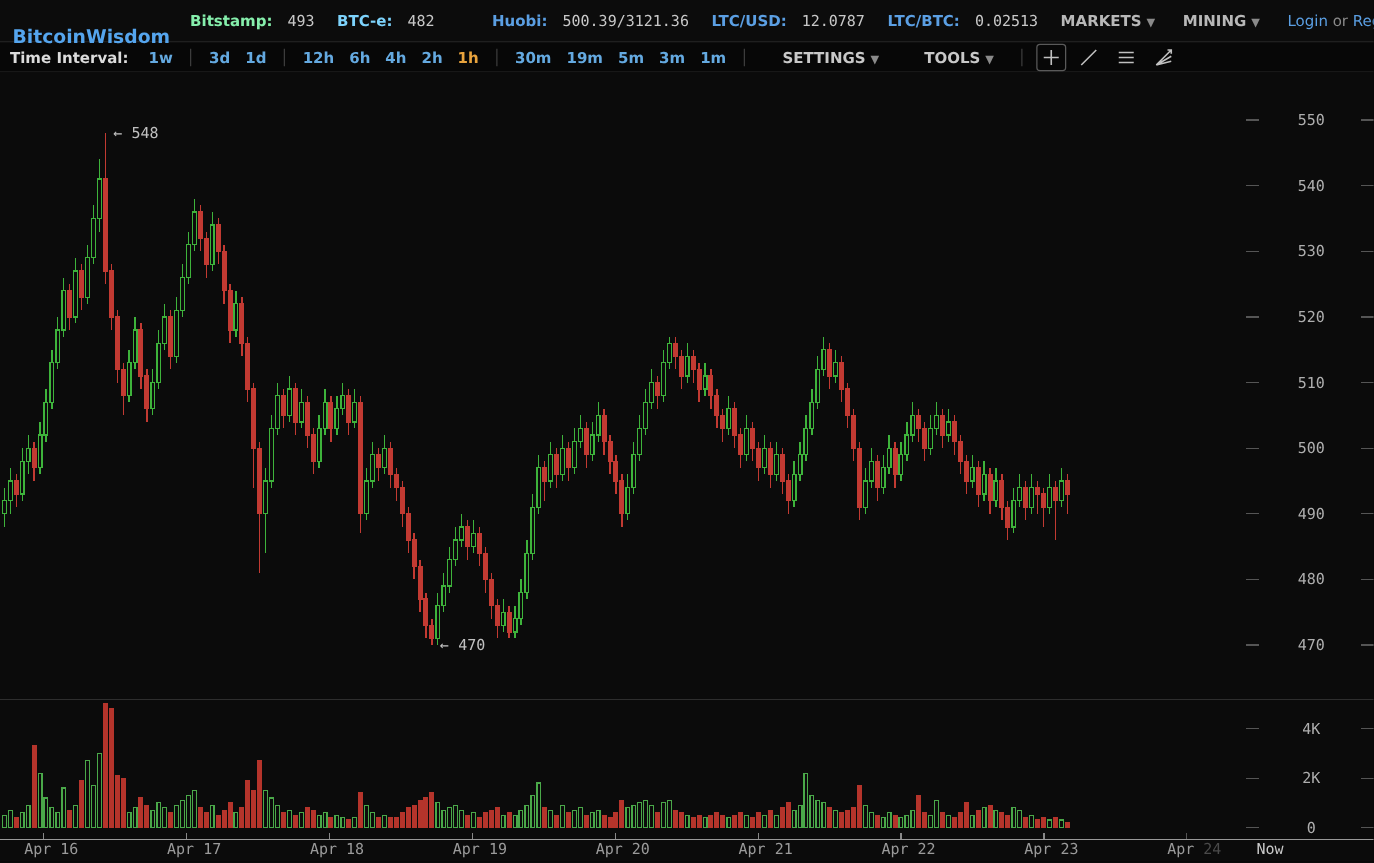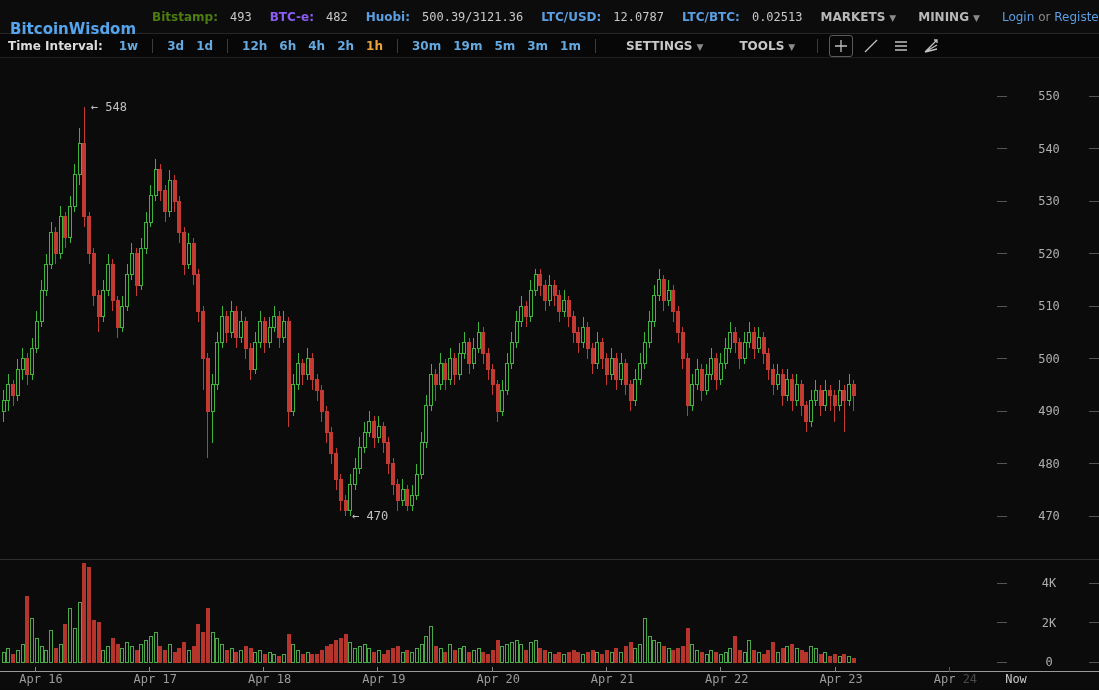--- a/index.html
+++ b/index.html
@@ -30,23 +30,23 @@
   .tool-icon.active { border-color:#5a5a5a; }
   .chart-wrap { position:relative; width:1099px; height:631px; background:#0b0b0b;text-decoration:underline; }
   svg text { font-family:"DejaVu Sans Mono", monospace; }
 </style>
 </head>
 <body>
 
 <div class="header">
   <div class="logo">BitcoinWisdom</div>
   <div class="tickers" id="tickers">
-      <span class="ticker"><span class="tlabel" style="color: #4d7c0f;">Bitstamp:</span><span class="tvalue">493</span></span>
-      <span class="ticker"><span class="tlabel" style="color: #8b5cf6;">BTC-e:</span><span class="tvalue">482</span></span>
-      <span class="ticker"><span class="tlabel" style="color: rgb(91, 159, 227);">Huobi:</span><span class="tvalue">500.39/3121.36</span></span>
+      <span class="ticker"><span class="tlabel" style="color: #86efac;">Bitstamp:</span><span class="tvalue">493</span></span>
+      <span class="ticker"><span class="tlabel" style="color: #7dd3fc;">BTC-e:</span><span class="tvalue">482</span></span>
+      <span class="ticker"><span class="tlabel" style="color: rgb(91, 159, 227); margin-left: 28px;">Huobi:</span><span class="tvalue">500.39/3121.36</span></span>
       <span class="ticker"><span class="tlabel" style="color: rgb(91, 159, 227);">LTC/USD:</span><span class="tvalue">12.0787</span></span>
       <span class="ticker"><span class="tlabel" style="color: rgb(91, 159, 227);">LTC/BTC:</span><span class="tvalue">0.02513</span></span>
     </div>
   <div class="menus" id="menus">
       <span class="menu">MARKETS<span class="caret">▼</span></span>
       <span class="menu">MINING<span class="caret">▼</span></span>
     </div>
   <div class="auth">
     <a>Login</a>
     <span>or</span>

